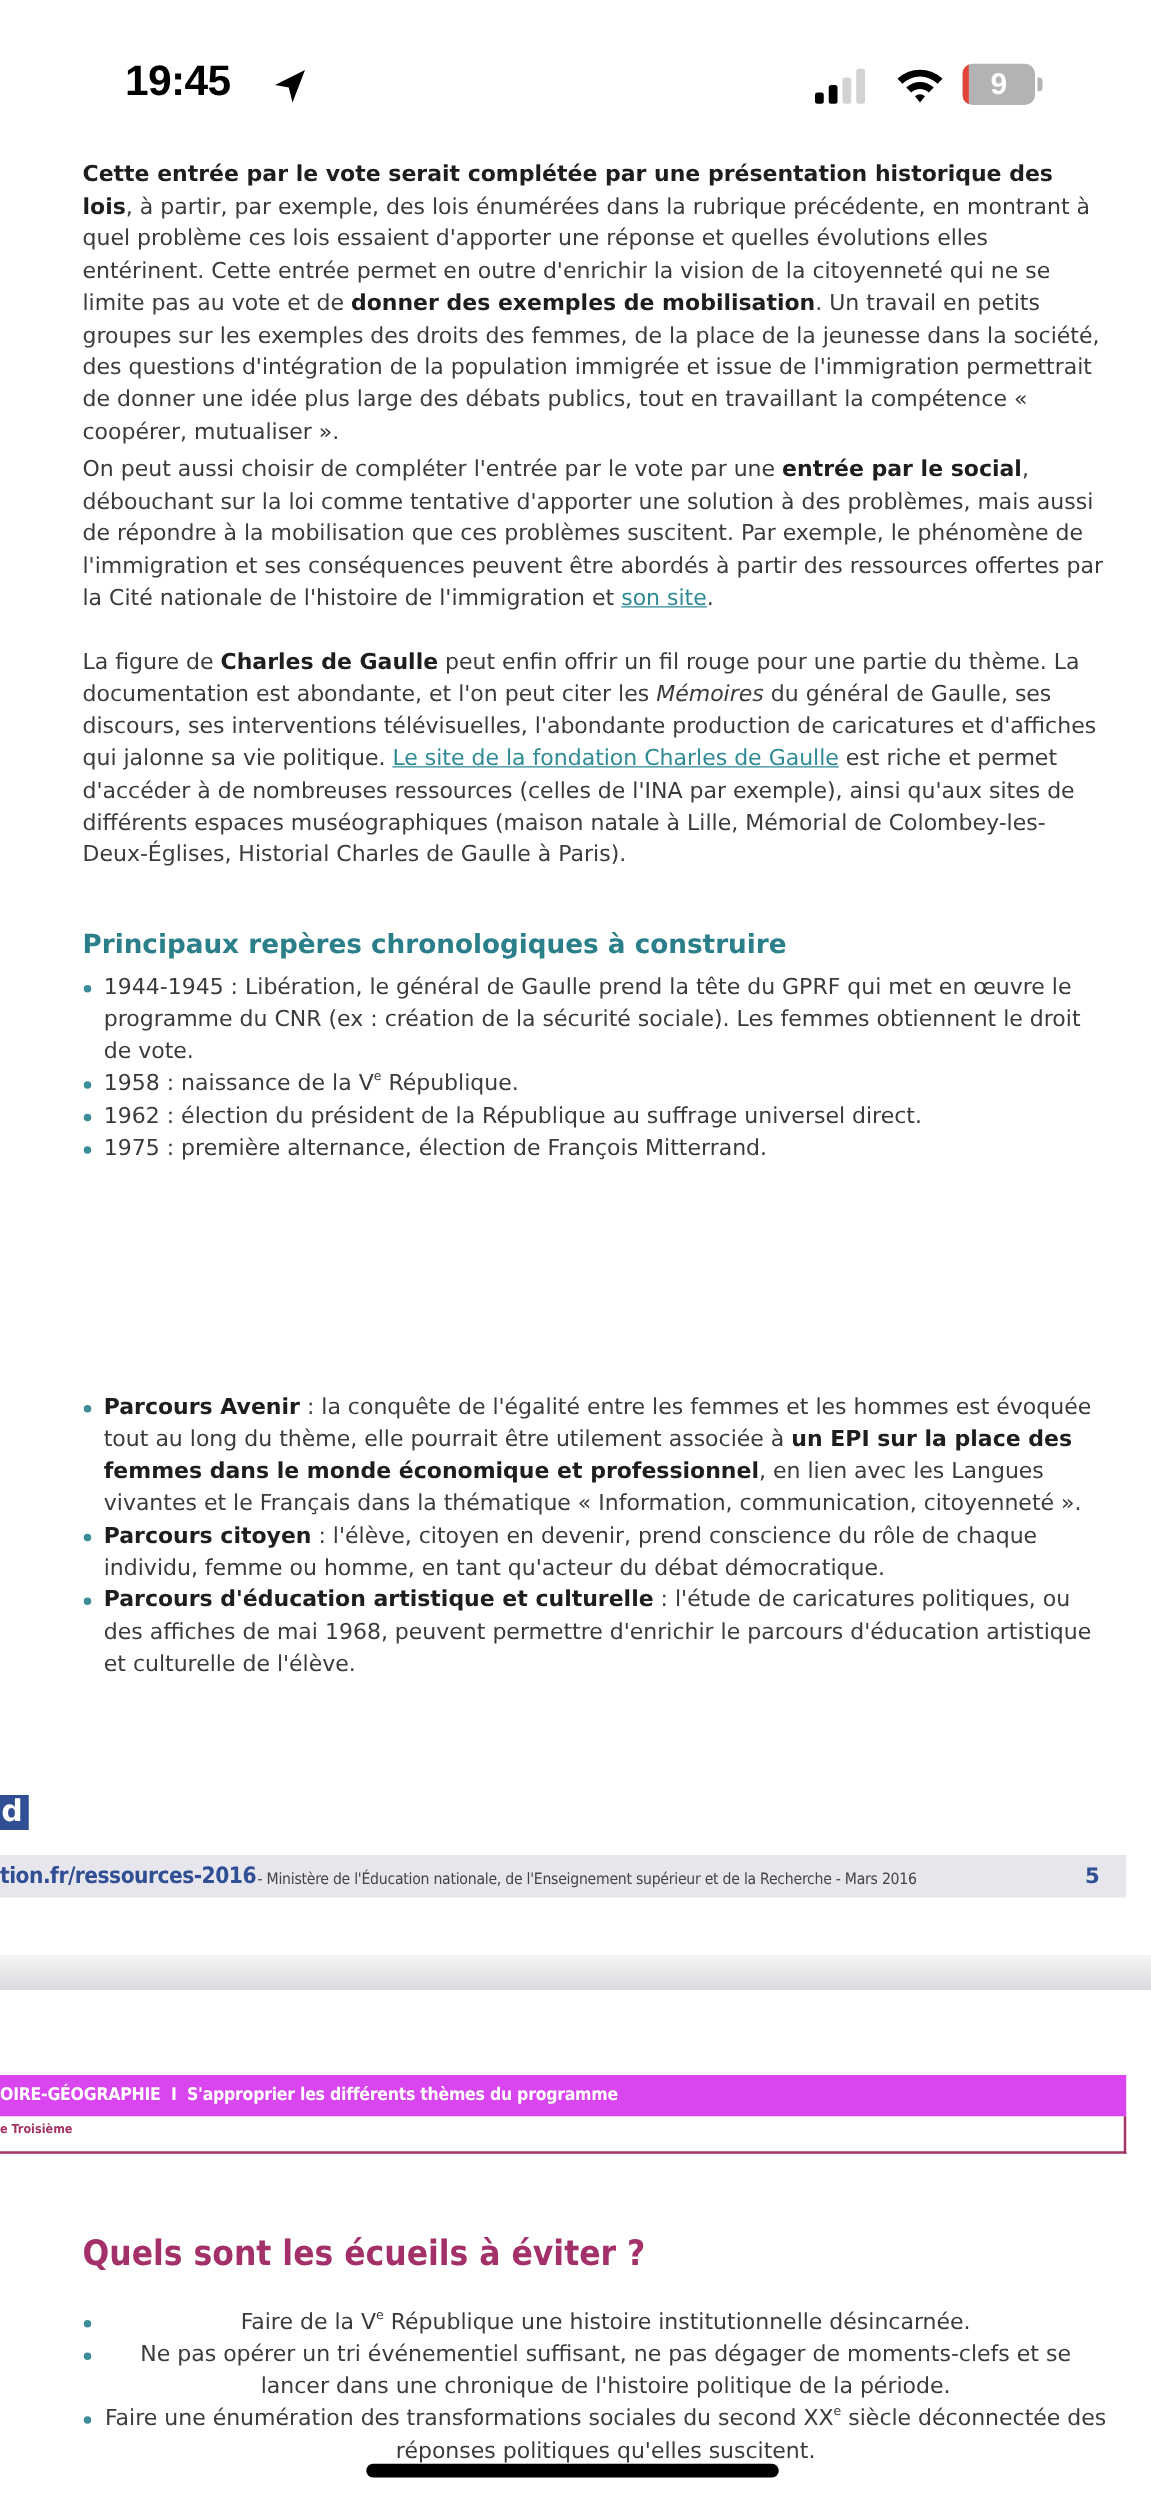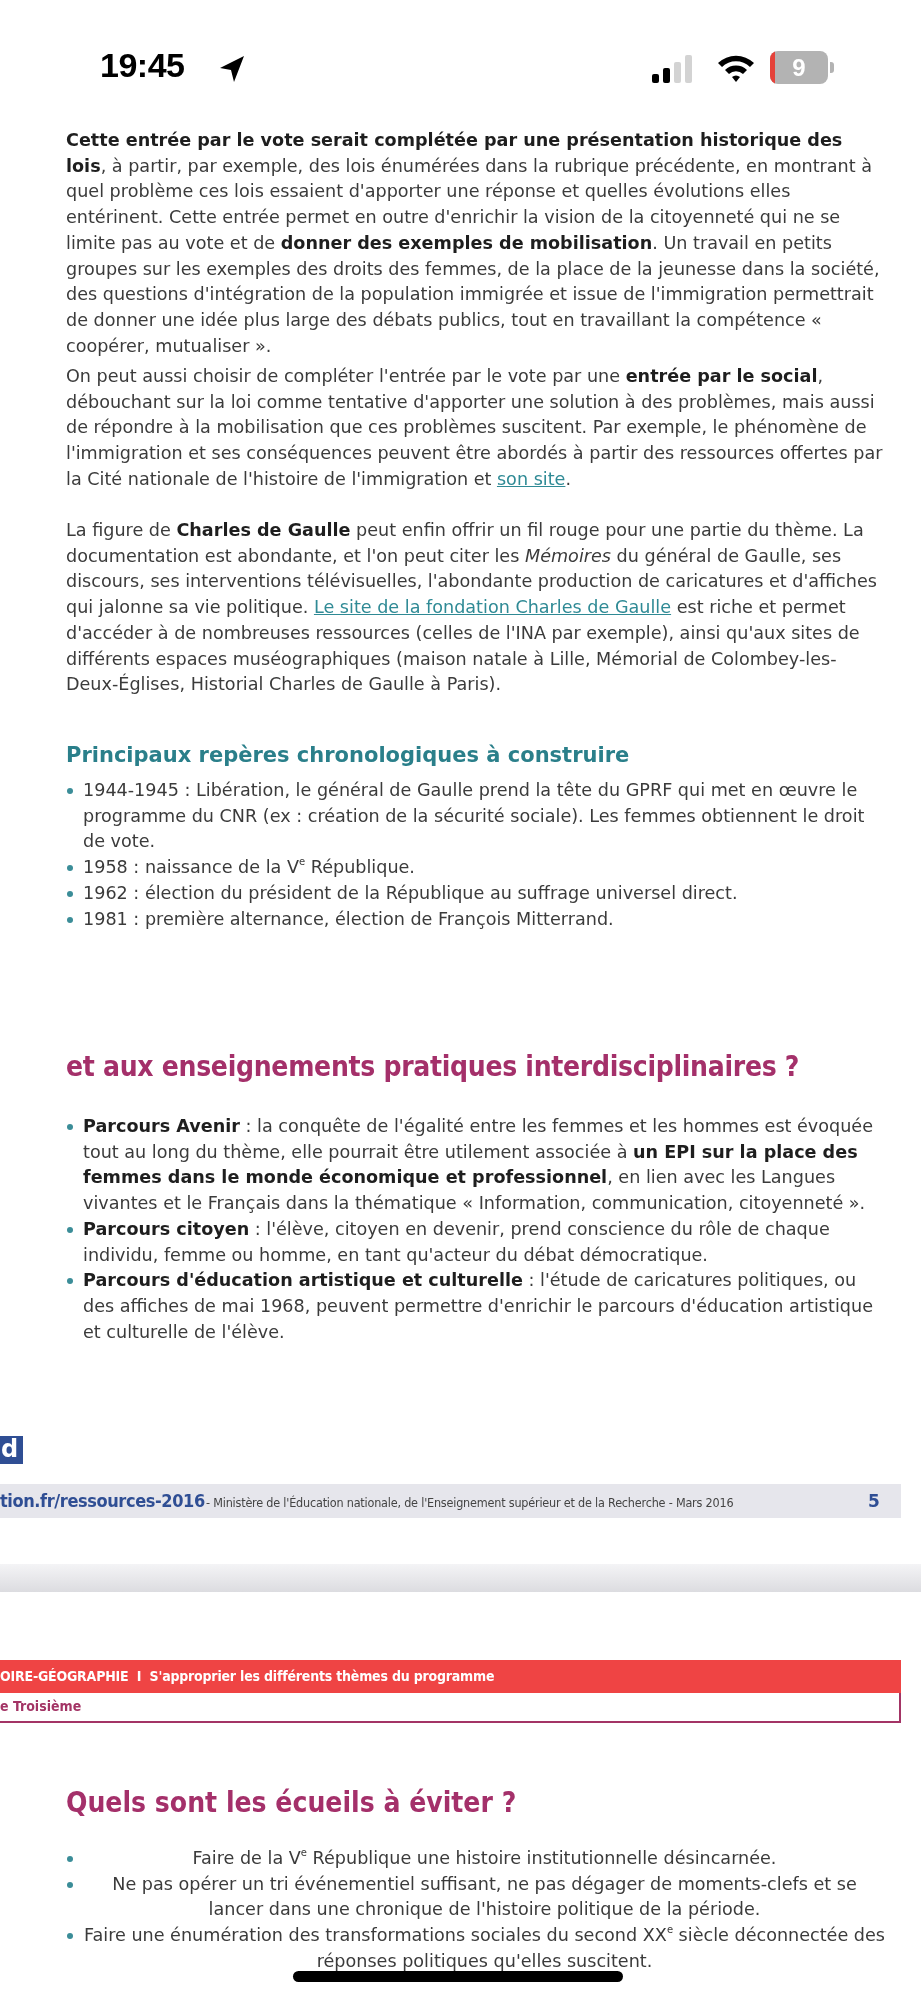--- a/index.html
+++ b/index.html
@@ -40,24 +40,24 @@
   
   .logo-d { position: absolute; left: 0; top: 1436px; width: 23px; height: 28px; background: #2f4e94; color: #fff; font-weight: 700; font-size: 24px; line-height: 26px; padding-left: 1px; font-family: "DejaVu Sans", sans-serif; }
   .footer-bar { position: absolute; left: 0; top: 1484px; width: 901px; height: 34px; background: #e6e6ec; text-align: center; }
   .footer-url { position: absolute; left: 0; top: 6px; font-family: "DejaVu Sans Condensed", "DejaVu Sans", sans-serif; font-weight: 700; font-size: 18px; color: #2f4e94; letter-spacing: -0.4px; }
   .footer-txt { position: absolute; left: 206px; top: 11px; font-family: "DejaVu Sans Condensed", "DejaVu Sans", sans-serif; font-size: 12.5px; color: #444; letter-spacing: -0.2px; }
   .footer-num { position: absolute; left: 868px; top: 7px; font-weight: 700; font-size: 17px; color: #2f4e94; }
 
   .page-gap { position: absolute; left: 0; top: 1564px; width: 921px; height: 28px; background: linear-gradient(#f4f4f6, #dcdce0); }
 
   
-  .hdr-bar { position: absolute; left: 0; top: 1660px; width: 901px; height: 33px; background: #ef4444; }
+  .hdr-bar { position: absolute; left: 0; top: 1660px; width: 901px; height: 33px; background: #d946ef; }
   .hdr-bar-txt { position: absolute; left: 0; top: 8px; font-family: "DejaVu Sans Condensed", "DejaVu Sans", sans-serif; font-weight: 700; font-size: 14px; color: #fff; letter-spacing: -0.2px; white-space: pre; }
   .hdr-sub { position: absolute; left: 0; top: 1693px; width: 901px; height: 30px; border: 2px solid #a33465; border-left: none; border-top: none; }
-  .hdr-sub-txt { position: absolute; left: 0; top: 5px; font-family: "DejaVu Sans Condensed", "DejaVu Sans", sans-serif; font-weight: 700; font-size: 14px; color: #a33465; }
+  .hdr-sub-txt { position: absolute; left: 0; top: 5px; font-family: "DejaVu Sans Condensed", "DejaVu Sans", sans-serif; font-weight: 700; font-size: 10px; color: #a33465; }
 
   .home-indicator { position: absolute; left: 293px; top: 1971px; width: 330px; height: 11px; border-radius: 6px; background: #000; }
   sup { font-size: 10px; vertical-align: top; line-height: 14px; }
 </style>
 </head>
 <body>
 
 <div class="status-bar">
   <div class="time">19:45</div>
   <svg class="loc-icon" viewBox="0 0 28 30">
@@ -87,24 +87,24 @@
 
 <p class="page p2"><span>On peut aussi choisir de compléter l'entrée par le vote par une </span><b>entrée par le social</b><span>, débouchant sur la loi comme tentative d'apporter une solution à des problèmes, mais aussi de répondre à la mobilisation que ces problèmes suscitent. Par exemple, le phénomène de l'immigration et ses conséquences peuvent être abordés à partir des ressources offertes par la Cité nationale de l'histoire de l'immigration et </span><a>son site</a><span>.</span></p>
 
 <p class="page p3"><span>La figure de </span><b>Charles de Gaulle</b><span> peut enfin offrir un fil rouge pour une partie du thème. La documentation est abondante, et l'on peut citer les </span><i>Mémoires</i><span> du général de Gaulle, ses discours, ses interventions télévisuelles, l'abondante production de caricatures et d'affiches qui jalonne sa vie politique. </span><a>Le site de la fondation Charles de Gaulle</a><span> est riche et permet d'accéder à de nombreuses ressources (celles de l'INA par exemple), ainsi qu'aux sites de différents espaces muséographiques (maison natale à Lille, Mémorial de Colombey-les-Deux-Églises, Historial Charles de Gaulle à Paris).</span></p>
 
 <h3 class="teal-h">Principaux repères chronologiques à construire</h3>
 <ul class="page bul chrono">
   <li>1944-1945 : Libération, le général de Gaulle prend la tête du GPRF qui met en œuvre le programme du CNR (ex : création de la sécurité sociale). Les femmes obtiennent le droit de vote.</li>
   <li><span>1958 : naissance de la V</span><sup>e</sup><span> République.</span></li>
   <li>1962 : élection du président de la République au suffrage universel direct.</li>
-  <li>1981 : première alternance, élection de François Mitterrand.</li>
+  <li>1975 : première alternance, élection de François Mitterrand.</li>
 </ul>
 
-<h2 class="pink-h pink-h1"><br><span>et aux enseignements pratiques interdisciplinaires ?</span></h2>
+<h2 class="pink-h pink-h1"><br></h2>
 
 <ul class="page bul parcours">
   <li><b>Parcours Avenir</b><span> : la conquête de l'égalité entre les femmes et les hommes est évoquée tout au long du thème, elle pourrait être utilement associée à </span><b>un EPI sur la place des femmes dans le monde économique et professionnel</b><span>, en lien avec les Langues vivantes et le Français dans la thématique « Information, communication, citoyenneté ».</span></li>
   <li><b>Parcours citoyen</b><span> : l'élève, citoyen en devenir, prend conscience du rôle de chaque individu, femme ou homme, en tant qu'acteur du débat démocratique.</span></li>
   <li><b>Parcours d'éducation artistique et culturelle</b><span> : l'étude de caricatures politiques, ou des affiches de mai 1968, peuvent permettre d'enrichir le parcours d'éducation artistique et culturelle de l'élève.</span></li>
 </ul>
 
 <div class="logo-d">d</div>
 <div class="footer-bar">
   <span class="footer-url">tion.fr/ressources-2016</span>

